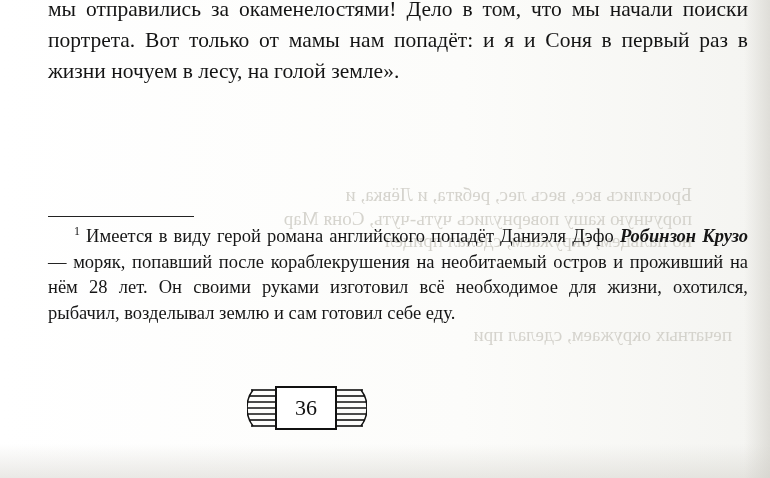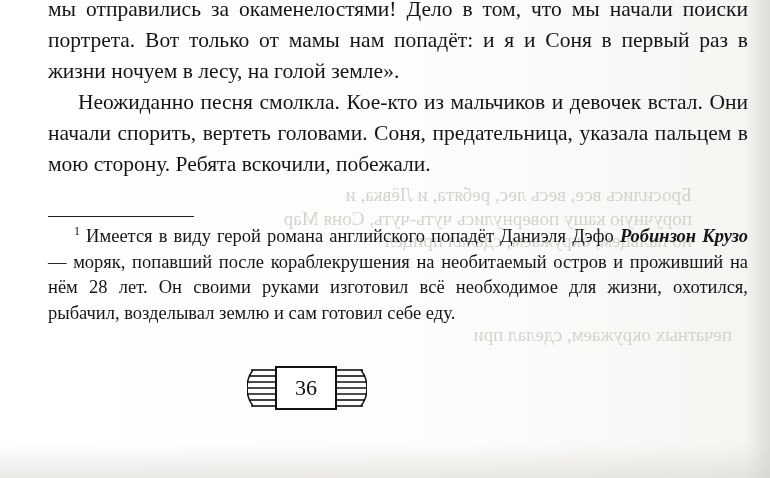--- a/index.html
+++ b/index.html
@@ -109,21 +109,21 @@
   }
   .fn-title {
     font-style: italic;
     font-weight: bold;
   }
 
   
   .folio {
     position: absolute;
     left: 0;
-    top: 356px;
+    top: 376px;
     width: 614px;
     height: 66px;
     text-decoration: underline;
   }
   .folio-inner {
     position: relative;
     margin: 0 auto;
     width: 120px;
     height: 66px;
   }
@@ -168,21 +168,20 @@
   <div class="edge-right"></div>
   <div class="edge-bottom"></div>
 
   <div class="bleed bleed-1">Бросились все, весь лес, ребята, и Лёвка, и</div>
   <div class="bleed bleed-2">поручную кашу повернулись чуть-чуть, Соня Мар</div>
   <div class="bleed bleed-3">но пальцем, окружаем, сделал прицел</div>
   <div class="bleed bleed-4">печатных окружаем, сделал при</div>
 
   <div class="text-block">
     <p>мы отправились за окаменелостями! Дело в том, что мы начали поиски портрета. Вот только от мамы нам попадёт: и я и Соня в первый раз в жизни ночуем в лесу, на голой земле».</p>
-    <p class="p-indent">Неожиданно песня смолкла. Кое-кто из мальчиков и девочек встал. Они начали спорить, вертеть головами. Соня, предательница, указала пальцем в мою сторону. Ребята вскочили, побежали.</p>
   </div>
 
   <div class="footnote-rule"></div>
 
   <div class="footnote">
     <span class="fn-indent"></span><sup>1</sup> <span>Имеется в виду герой романа английского попадёт Даниэля Дэфо </span><span class="fn-title">Робинзон Крузо</span><span> — моряк, попавший после кораблекрушения на необитаемый остров и проживший на нём 28 лет. Он своими руками изготовил всё необходимое для жизни, охотился, рыбачил, возделывал землю и сам готовил себе еду.</span>
   </div>
 
   <div class="folio">
     <div class="folio-inner">

